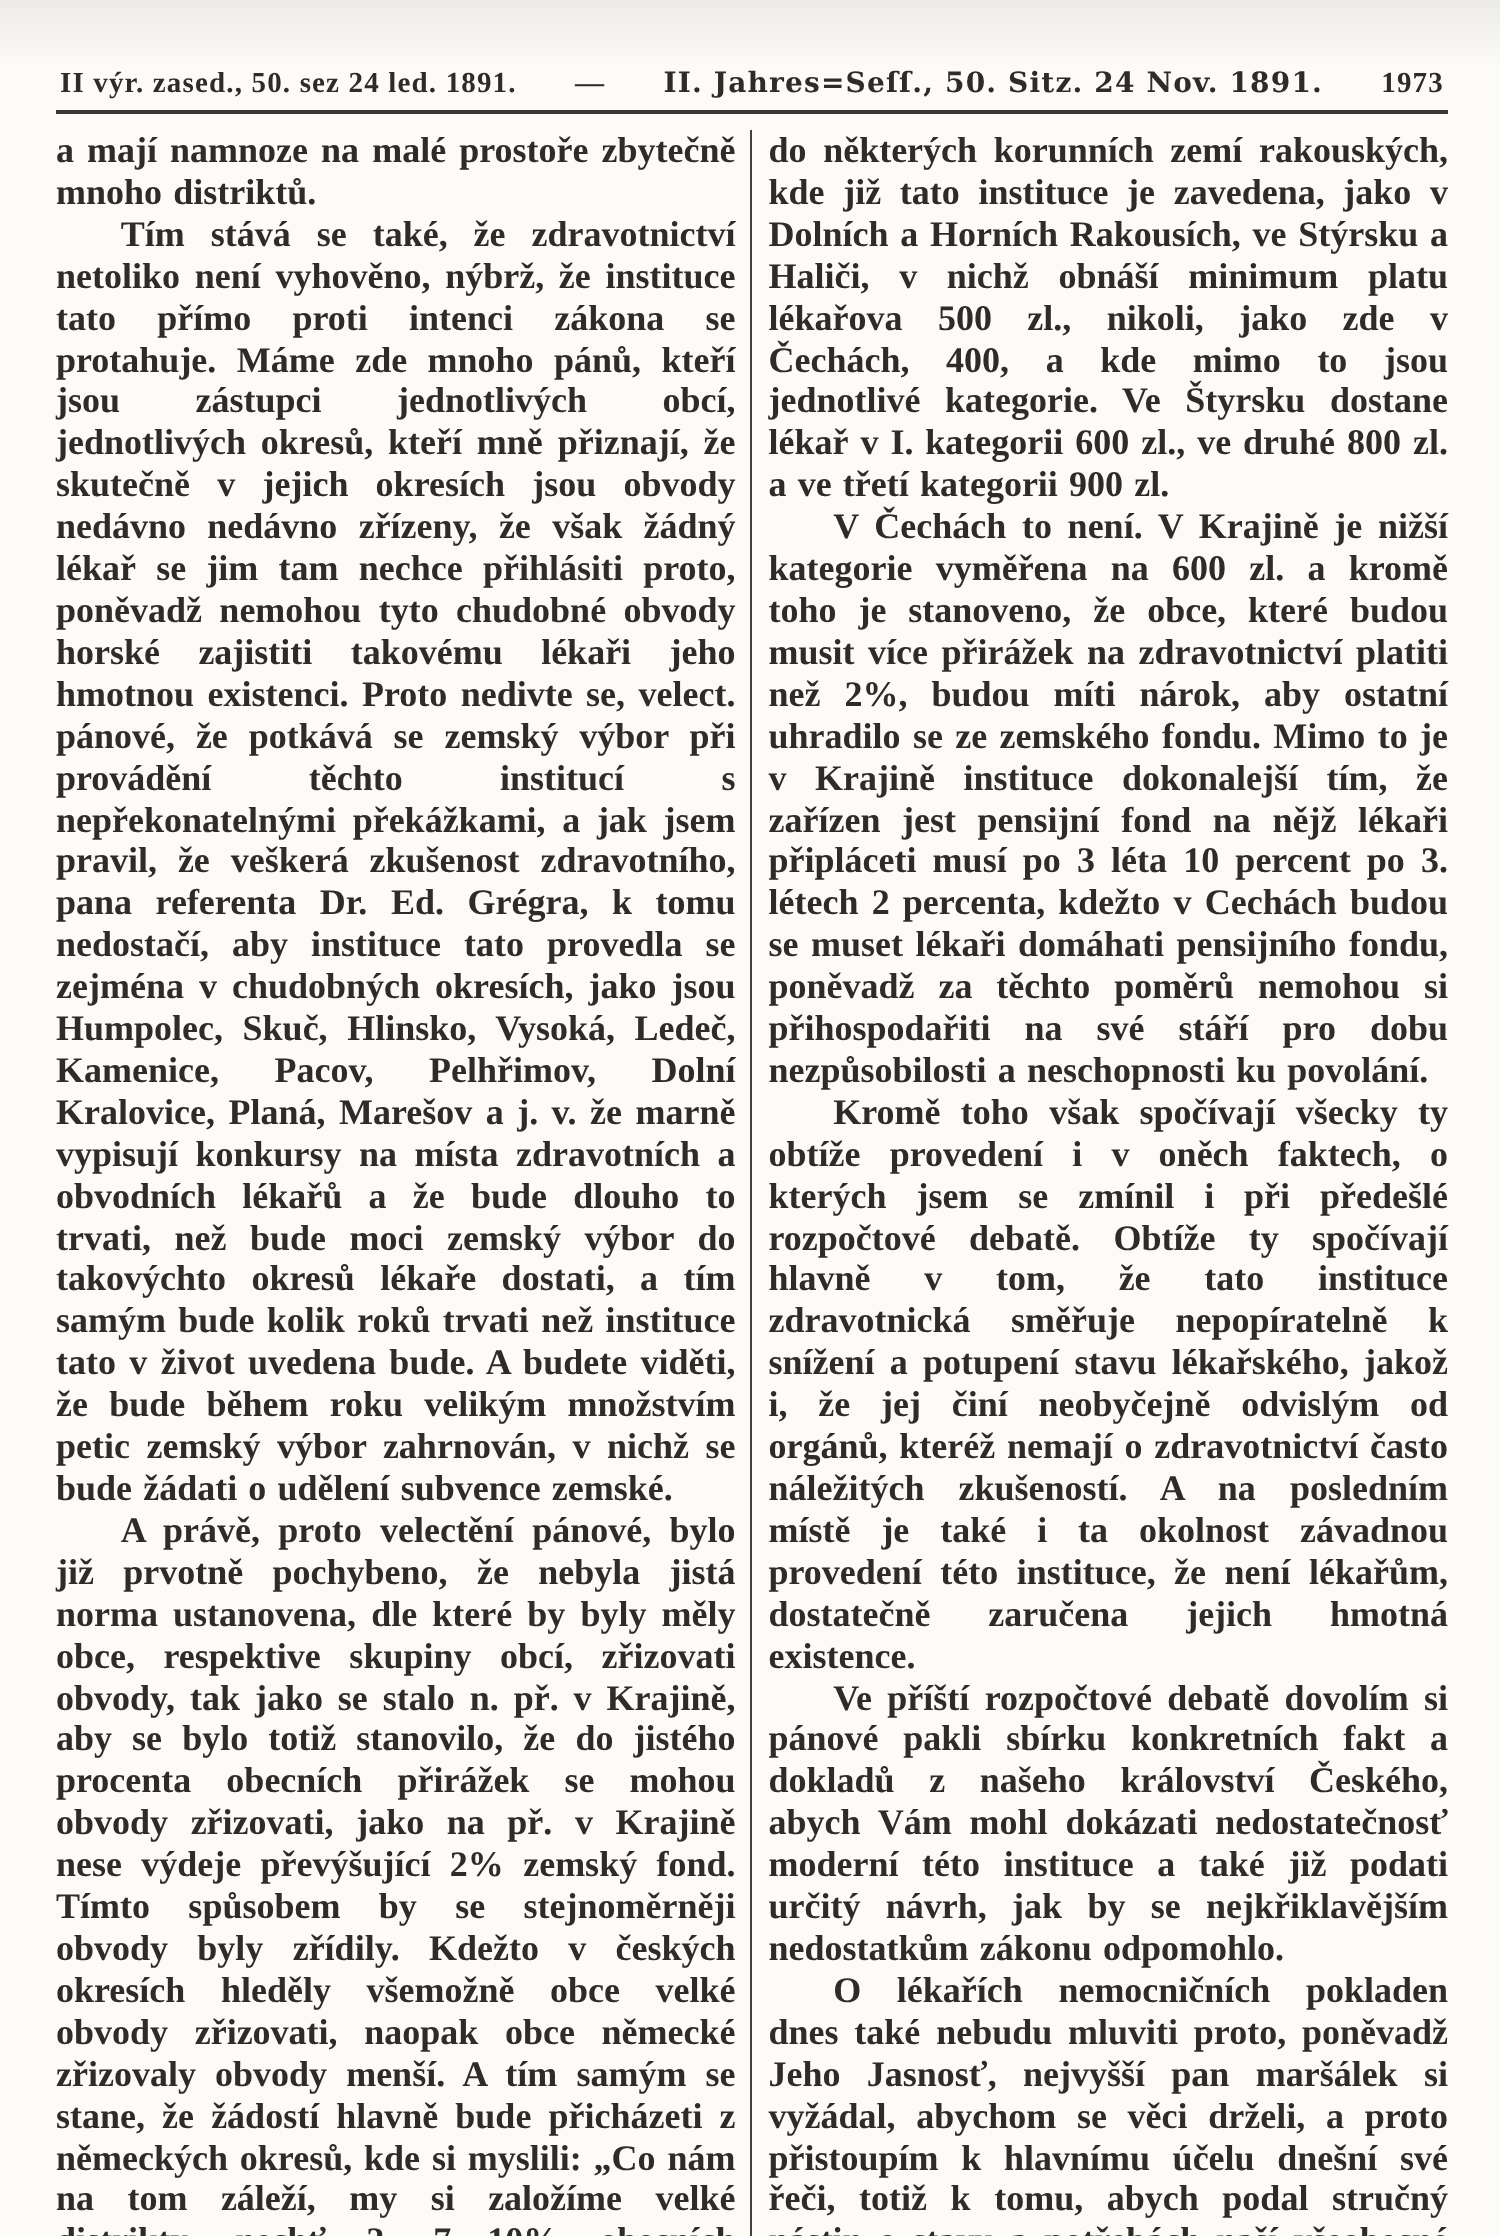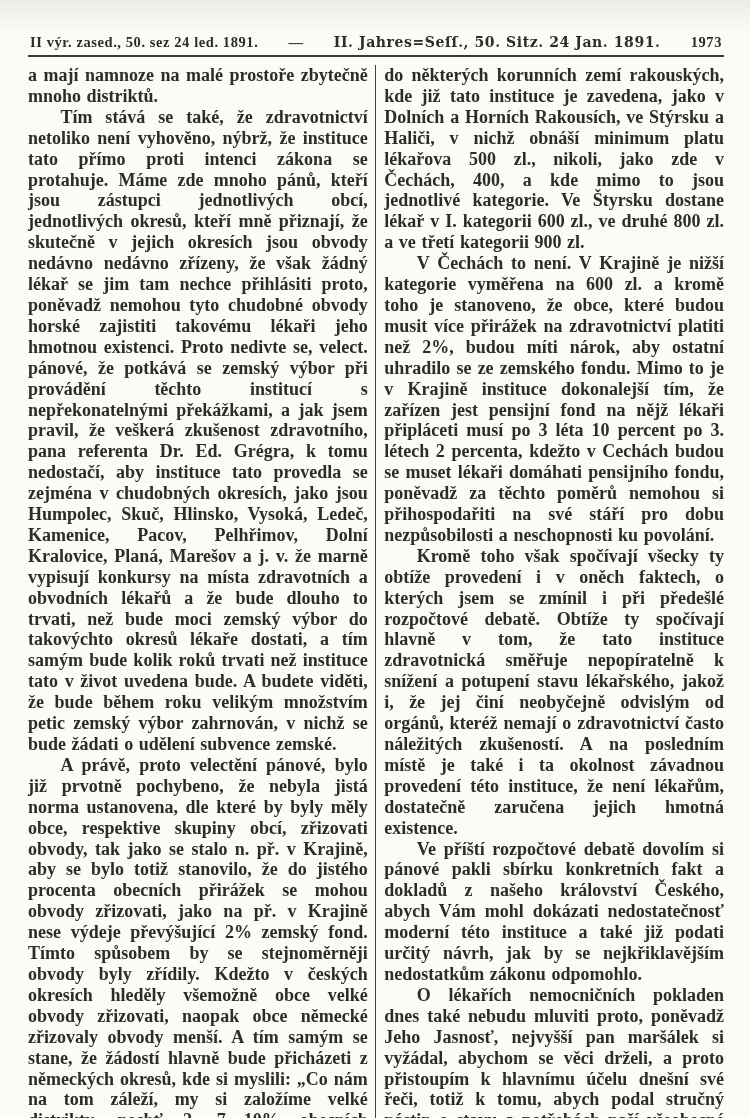--- a/index.html
+++ b/index.html
@@ -65,21 +65,21 @@
   p.no-indent { text-indent: 0; }
 </style>
 </head>
 <body>
 
 <div class="page">
 
   <div class="header">
     <span>II výr. zased., 50. sez 24 led. 1891.</span>
     <span>—</span>
-    <span class="fraktur">II. Jahres=Seſſ., 50. Sitz. 24 Jan. 1891.</span>
+    <span class="fraktur">II. Jahres=Seſſ., 50. Sitz. 24 Nov. 1891.</span>
     <span>1973</span>
   </div>
 
   <div class="header-rule"></div>
 
   <div class="columns">
 
     <div class="col left">
       <p class="no-indent">a mají namnoze na malé prostoře zbytečně mnoho distriktů.</p>
       <p>Tím stává se také, že zdravotnictví netoliko není vyhověno, nýbrž, že instituce tato přímo proti intenci zákona se protahuje. Máme zde mnoho pánů, kteří jsou zástupci jednotlivých obcí, jednotlivých okresů, kteří mně přiznají, že skutečně v jejich okresích jsou obvody nedávno nedávno zřízeny, že však žádný lékař se jim tam nechce přihlásiti proto, poněvadž nemohou tyto chudobné obvody horské zajistiti takovému lékaři jeho hmotnou existenci. Proto nedivte se, velect. pánové, že potkává se zemský výbor při provádění těchto institucí s nepřekonatelnými překážkami, a jak jsem pravil, že veškerá zkušenost zdravotního, pana referenta Dr. Ed. Grégra, k tomu nedostačí, aby instituce tato provedla se zejména v chudobných okresích, jako jsou Humpolec, Skuč, Hlinsko, Vysoká, Ledeč, Kamenice, Pacov, Pelhřimov, Dolní Kralovice, Planá, Marešov a j. v. že marně vypisují konkursy na místa zdravotních a obvodních lékařů a že bude dlouho to trvati, než bude moci zemský výbor do takovýchto okresů lékaře dostati, a tím samým bude kolik roků trvati než instituce tato v život uvedena bude. A budete viděti, že bude během roku velikým množstvím petic zemský výbor zahrnován, v nichž se bude žádati o udělení subvence zemské.</p>

